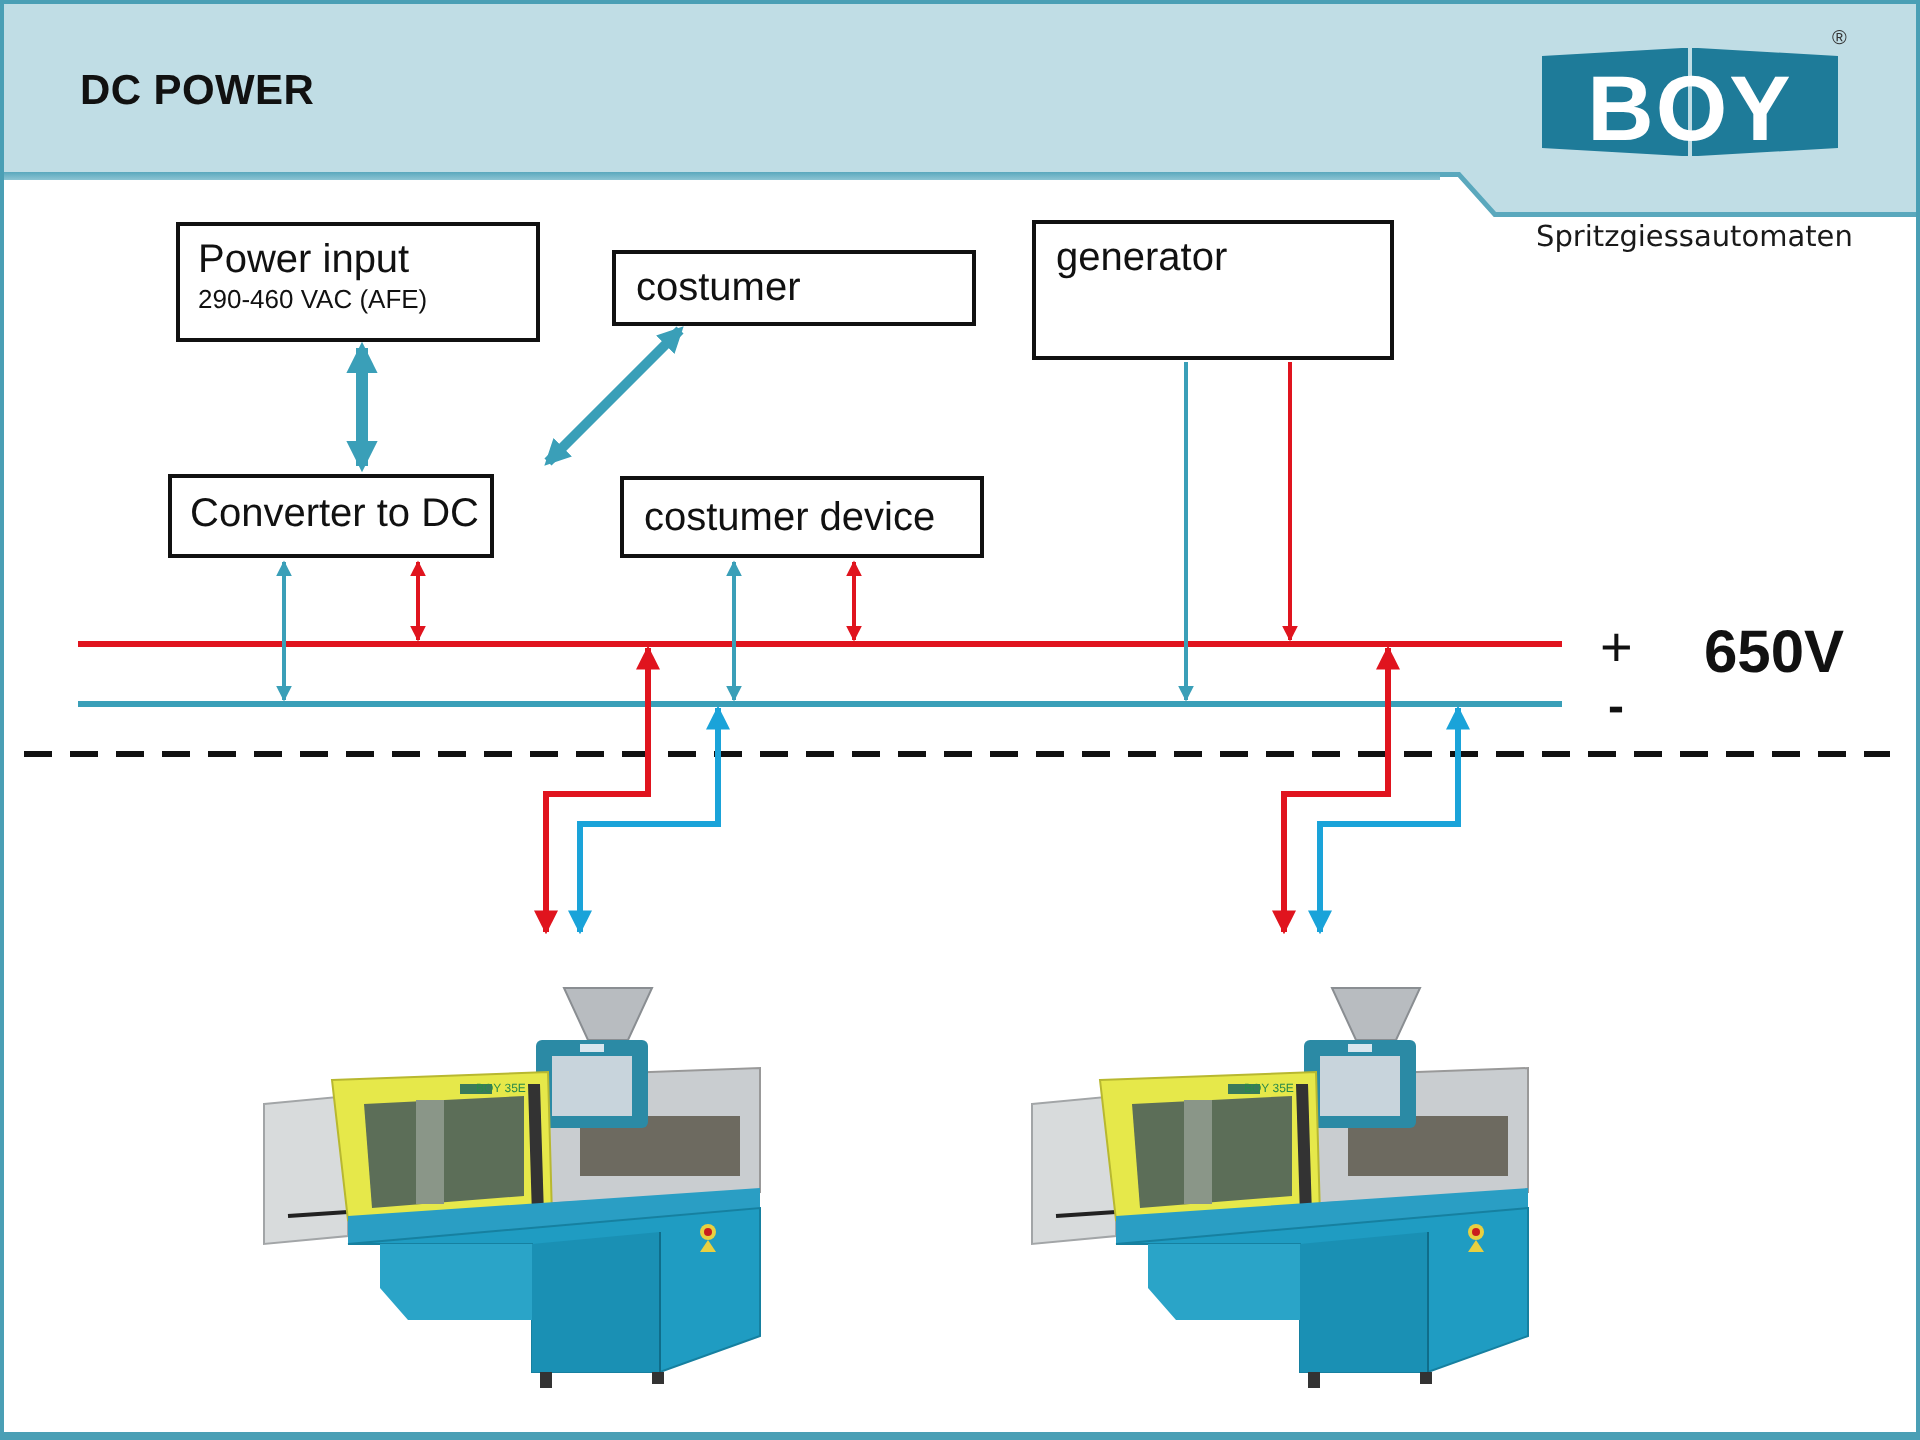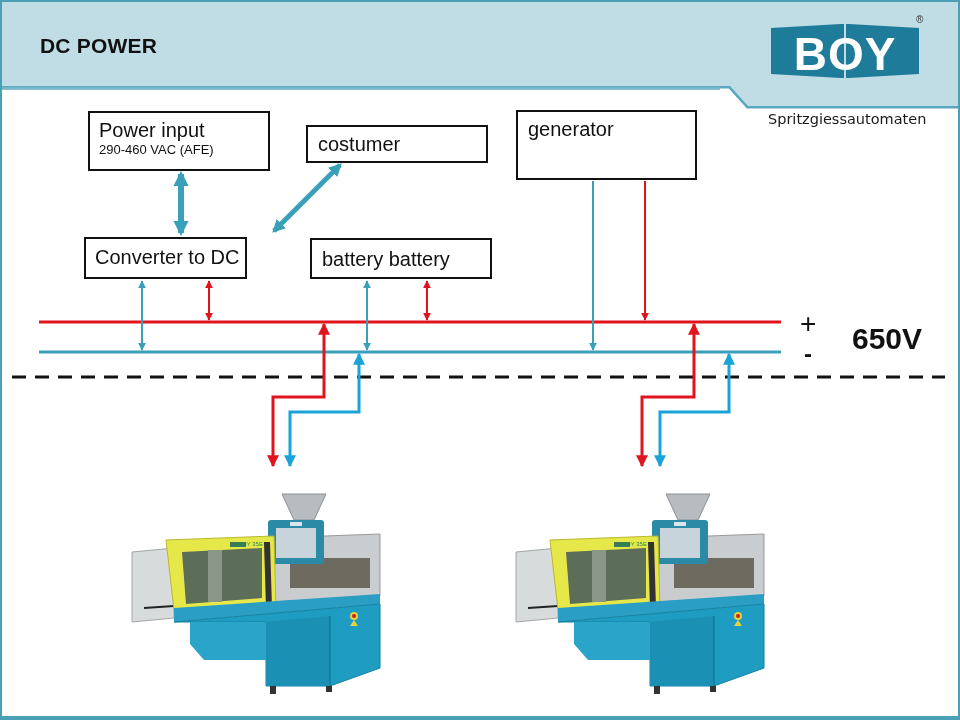--- a/index.html
+++ b/index.html
@@ -10,21 +10,21 @@
   .logo-tab { position: absolute; left: 720px; top: 0; width: 240px; height: 118px; }
   .title { position: absolute; left: 40px; top: 34px; font-size: 21px; font-weight: bold; color: #111; letter-spacing: 0.2px; }
   .logo { position: absolute; left: 765px; top: 22px; width: 160px; height: 58px; }
   .logo-text { position: absolute; left: 768px; top: 92px; font-family: "DejaVu Sans", sans-serif; font-size: 14.5px; color: #1a1a1a; margin-top: 19px; }
   .reg { position: absolute; left: 916px; top: 14px; font-size: 10px; color: #333; }
   .box { position: absolute; border: 2px solid #111; background: #fff; box-sizing: border-box; color: #111; }
   .box .big { font-size: 20px; line-height: 23px; }
   .box .small { font-size: 13px; line-height: 16px; }
   .plus { position: absolute; left: 800px; top: 308px; font-size: 28px; color: #111; }
   .minus { position: absolute; left: 804px; top: 340px; font-size: 24px; font-weight: bold; color: #111; }
-  .volt { position: absolute; left: 852px; top: 310px; font-size: 30px; font-weight: bold; color: #111; margin-top: 12px; }
+  .volt { position: absolute; left: 852px; top: 310px; font-size: 30px; font-weight: bold; color: #111; }
   svg.diagram { position: absolute; left: 0; top: 0; }
 </style>
 </head>
 <body>
 
 <div class="header"></div>
 <div class="header-shadow"></div>
 
 <svg class="logo-tab" viewBox="0 0 240 118">
   <path d="M0,86 L10,86 L26,106 L240,106 L240,118 L0,118 Z" fill="#ffffff"></path>
@@ -47,21 +47,21 @@
   <div class="big">Power input</div>
   <div class="small">290-460 VAC (AFE)</div>
 </div>
 <div class="box" style="left:306px; top:125px; width:182px; height:38px; padding:6px 0 0 10px;">
   <div class="big">costumer</div>
 </div>
 <div class="box" style="left:84px; top:237px; width:163px; height:42px; padding:7px 0 0 9px;">
   <div class="big">Converter to DC</div>
 </div>
 <div class="box" style="left:310px; top:238px; width:182px; height:41px; padding:8px 0 0 10px;">
-  <div class="big">battery battery</div>
+  <div class="big">costumer device</div>
 </div>
 <div class="box" style="left:516px; top:110px; width:181px; height:70px; padding:6px 0 0 10px;">
   <div class="big">generator</div>
 </div>
 
 <svg class="diagram" width="960" height="720" viewBox="0 0 960 720">
   <defs>
     <marker id="arrRed" viewBox="0 0 10 10" refX="9" refY="5" markerWidth="4" markerHeight="4" orient="auto-start-reverse">
       <path d="M0,0 L10,5 L0,10 Z" fill="#e0141e"></path>
     </marker>

